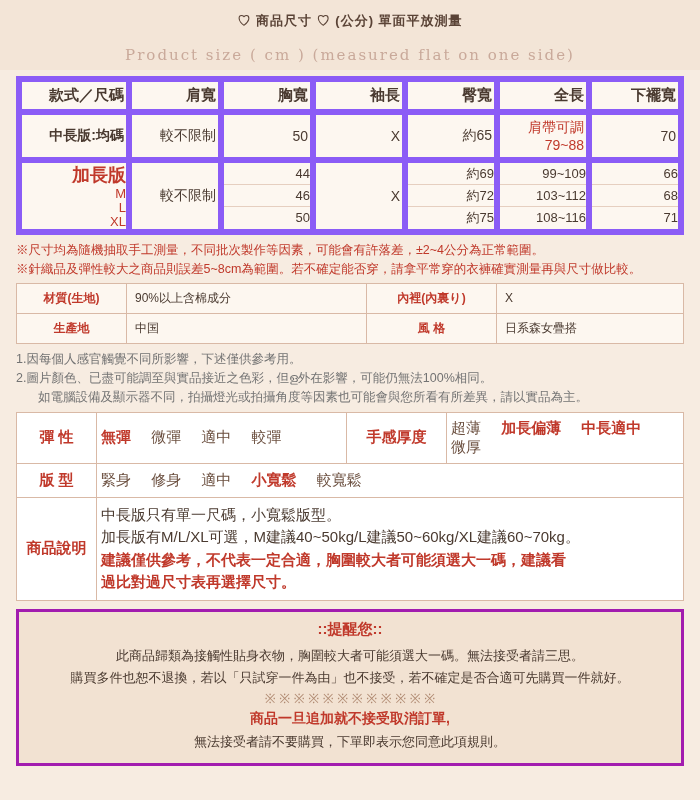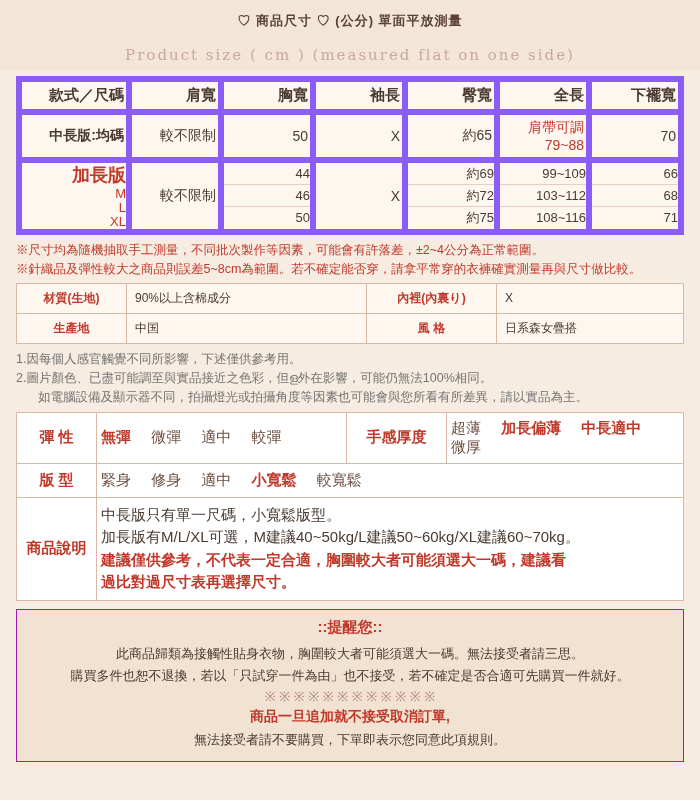--- a/index.html
+++ b/index.html
@@ -151,21 +151,21 @@
   }
   .desc-cell .em {
     color: #c0392b;
     font-weight: bold;
   }
 
   
   .footer {
     margin: 8px 16px 0 16px;
     background: #f2e2d2;
-    border: 1px solid #a21caf;
+    border: 3px solid #a21caf;
     padding: 8px 6px 10px 6px;
     text-align: center;
   }
   .footer .title {
     color: #c0392b;
     font-weight: bold;
     font-size: 15px;
     margin-bottom: 6px;
   }
   .footer .l {

